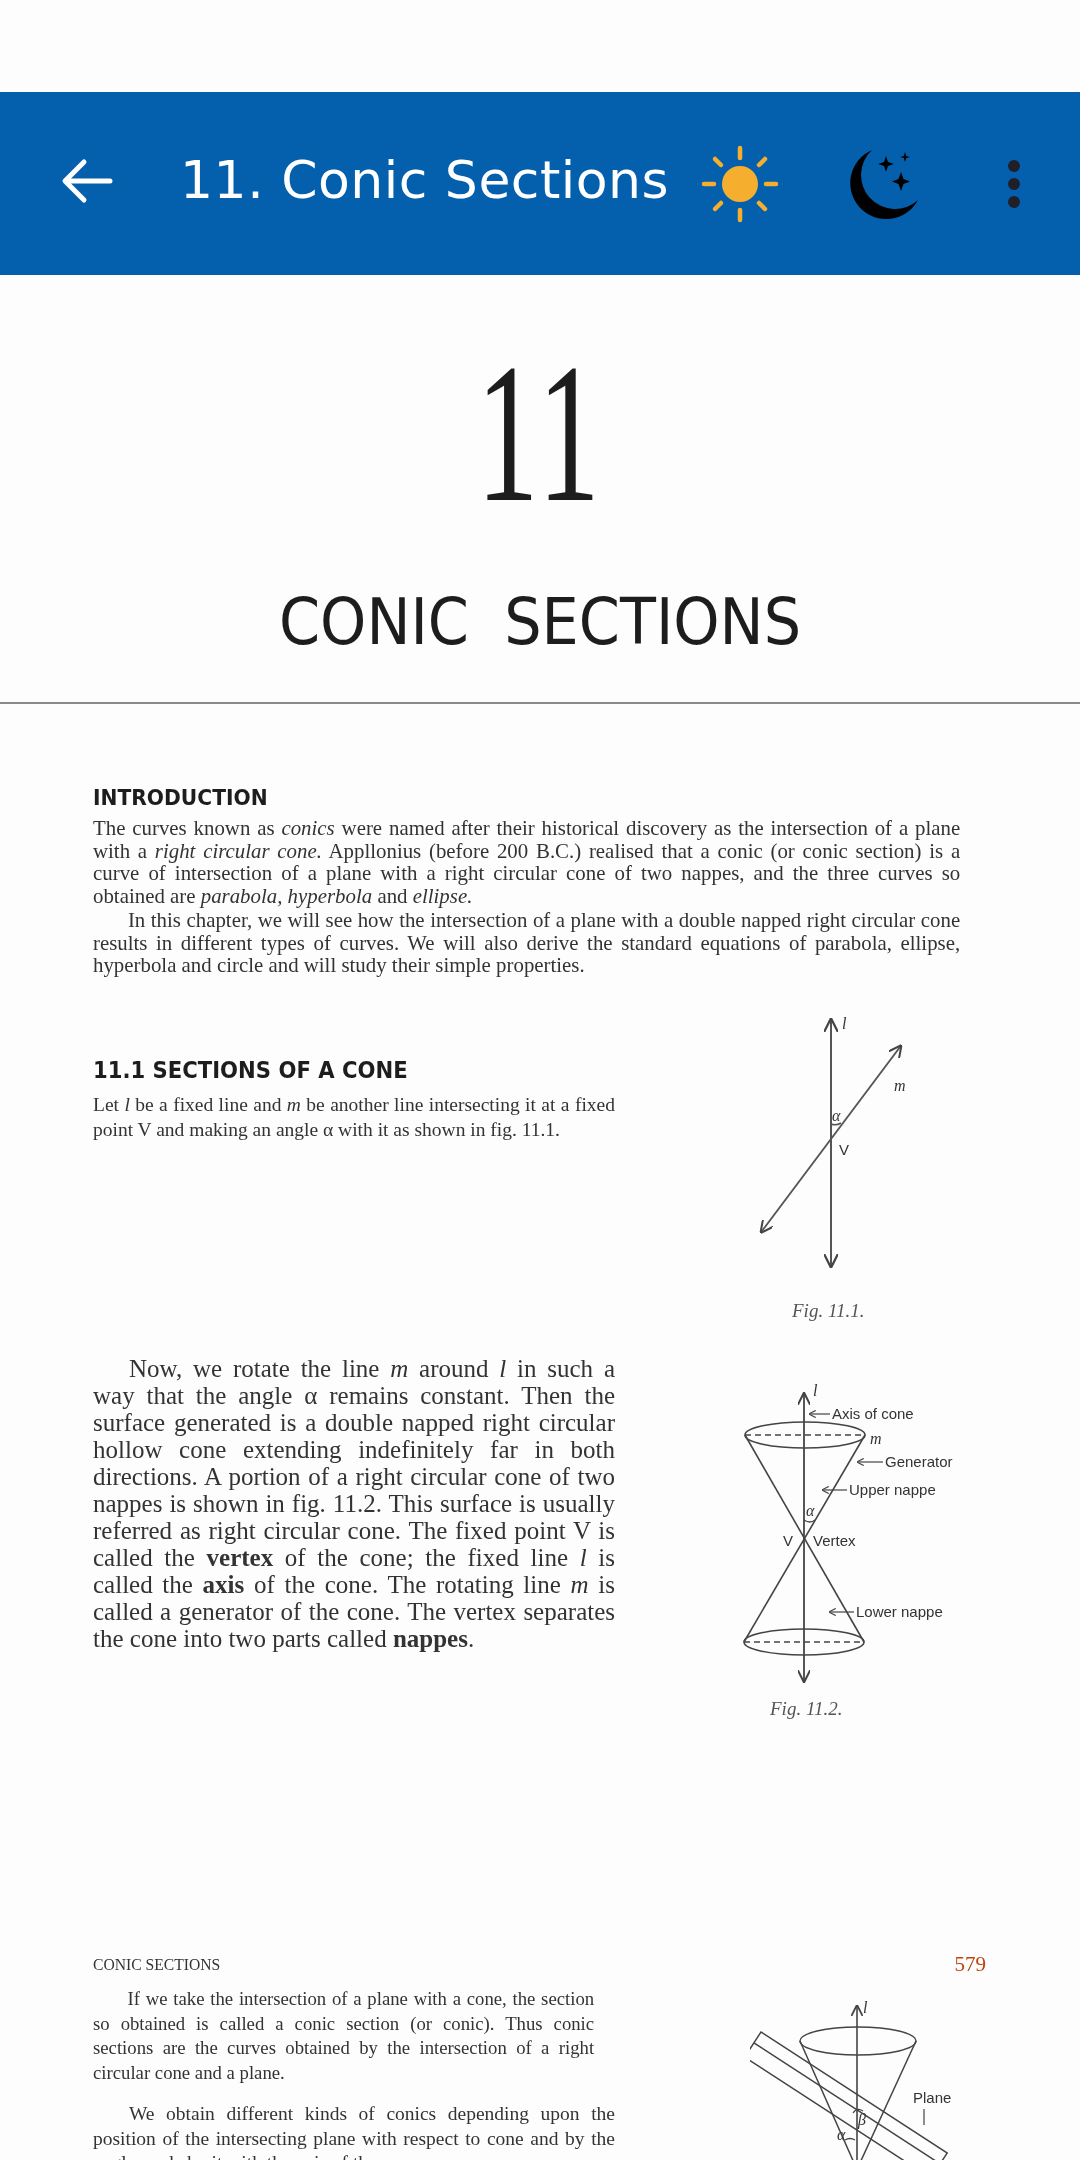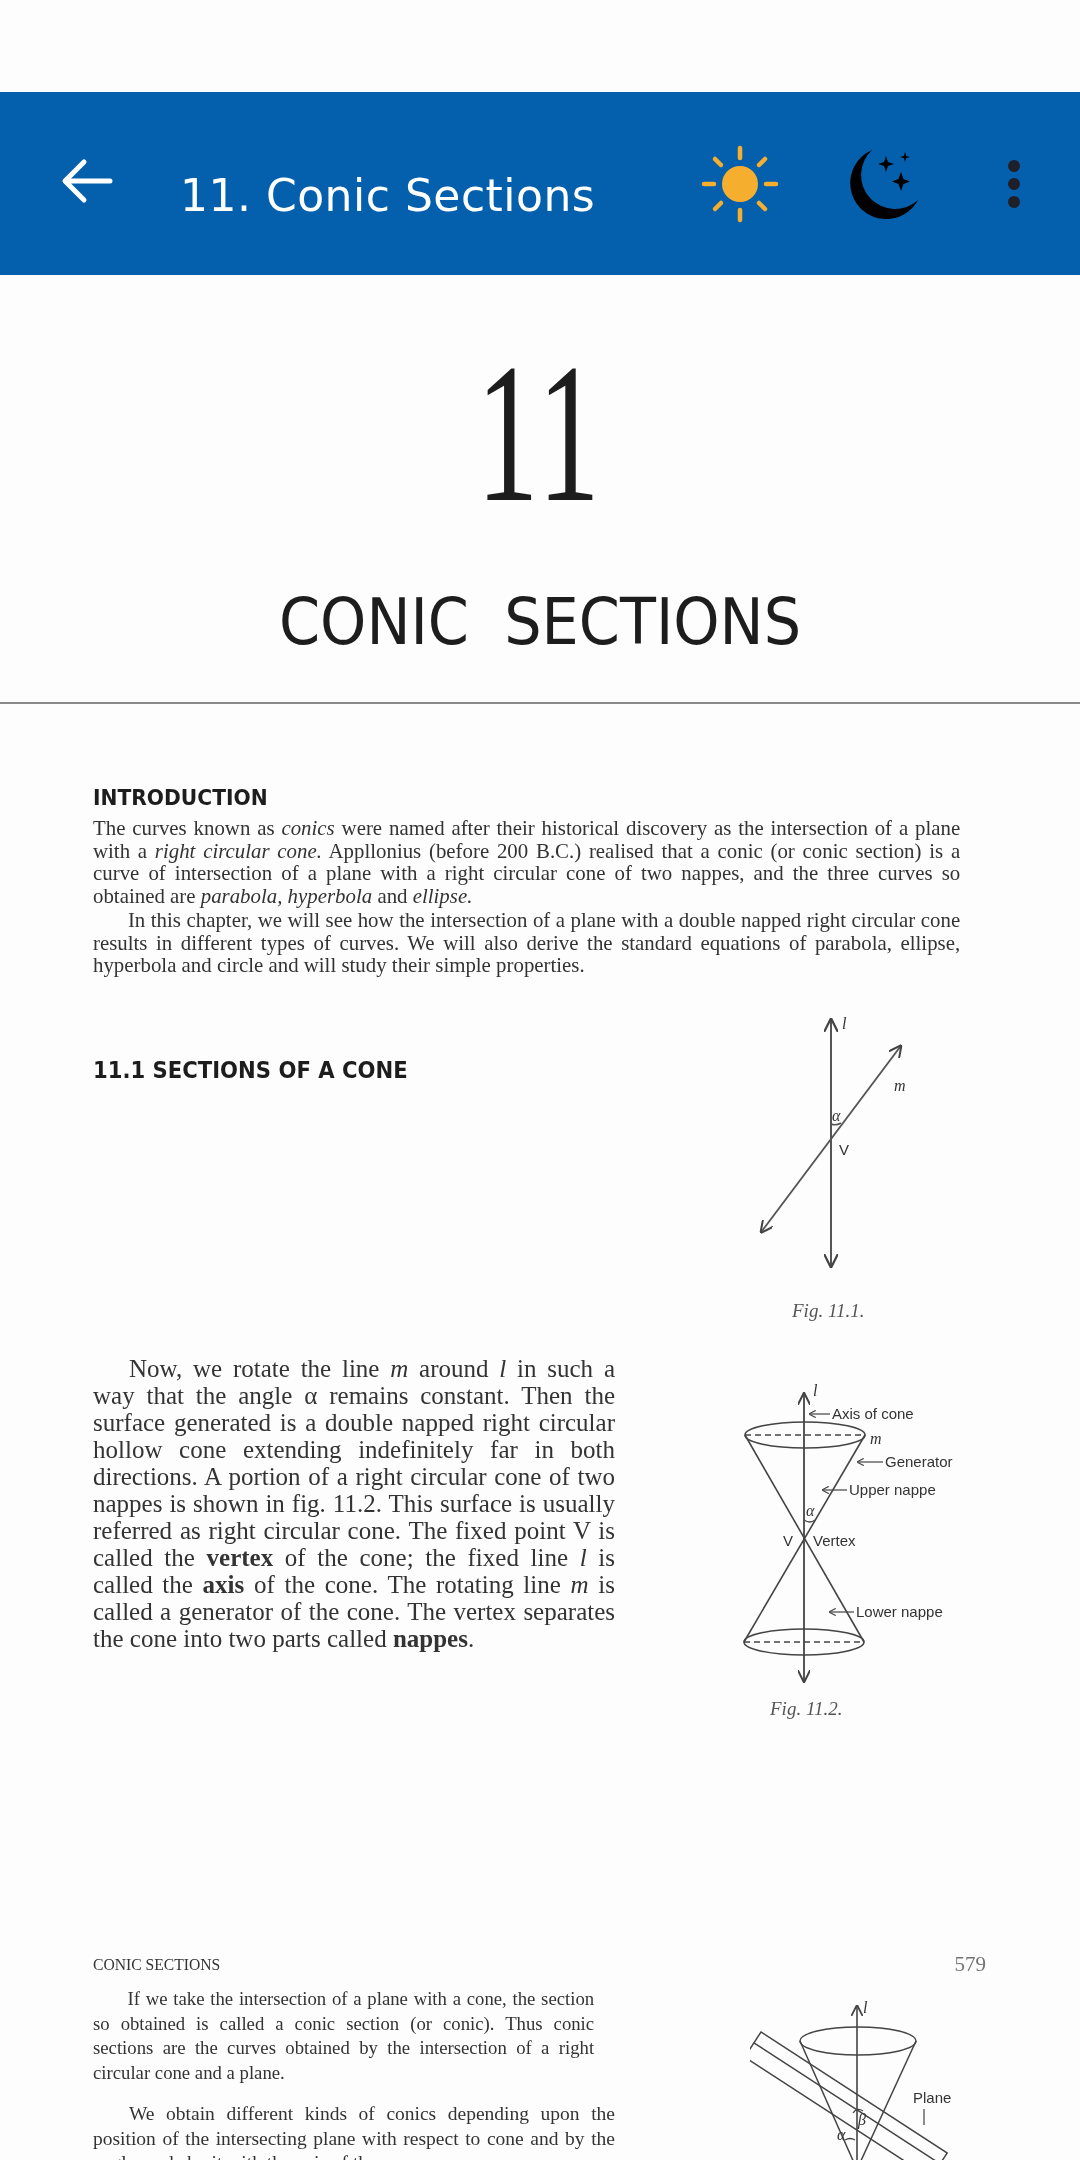--- a/index.html
+++ b/index.html
@@ -3,21 +3,21 @@
 <meta charset="utf-8">
 <style>
   * { box-sizing: border-box; margin: 0; padding: 0; }
   html, body { width: 1080px; height: 2160px; overflow: hidden; background: #fdfdfe; }
   body { position: relative; font-family: "Liberation Serif", serif; color: #2a2a2a; }
 
   .status-bar { position: absolute; left: 0; top: 0; width: 1080px; height: 92px; background: #fdfdfe; }
 
   .app-bar { position: absolute; left: 0; top: 92px; width: 1080px; height: 183px; background: #0460ac; }
   .app-bar .back { position: absolute; left: 52px; top: 54px; width: 70px; height: 70px; display: flex; align-items: center; justify-content: center; cursor: pointer; }
-  .app-bar .title { position: absolute; left: 180px; top: 58px; font-family: "DejaVu Sans", sans-serif; font-size: 44px; color: #ffffff; letter-spacing: 0.5px; margin-top: 20px; }
+  .app-bar .title { position: absolute; left: 180px; top: 58px; font-family: "DejaVu Sans", sans-serif; font-size: 52px; color: #ffffff; letter-spacing: 0.5px; }
   .app-bar .sun { position: absolute; left: 700px; top: 52px; width: 80px; height: 80px; cursor: pointer; }
   .app-bar .moon { position: absolute; left: 842px; top: 50px; width: 84px; height: 84px; cursor: pointer; }
   .app-bar .more { position: absolute; left: 996px; top: 56px; width: 36px; height: 72px; cursor: pointer; display: flex; flex-direction: column; align-items: center; justify-content: center; gap: 6px; }
   .app-bar .more span { width: 12px; height: 12px; border-radius: 50%; background: #1f1f2a; display: block; }
 
   .page { position: absolute; left: 0; top: 275px; width: 1080px; height: 1878px; }
 
   .chapter-num { position: absolute; left: 0; width: 1080px; top: 58px; text-align: center; font-family: "Liberation Serif", serif; font-size: 200px; line-height: 1; color: #1d1d1d; transform: scaleX(0.62); letter-spacing: 6px; }
   .chapter-title { position: absolute; left: 0; width: 1080px; top: 310px; text-align: center; font-family: "DejaVu Sans", sans-serif; font-size: 64px; color: #1d1d1d; word-spacing: 18px; transform: scaleX(0.92); }
   .chapter-rule { position: absolute; left: 0; top: 427px; width: 1080px; height: 2px; background: #8a8a8a; }
@@ -32,21 +32,21 @@
   .sec-p2 { left: 93px; top: 1080px; width: 522px; font-size: 25px; line-height: 27px; text-indent: 36px; }
 
   .fig { position: absolute; }
   .fig1 { left: 740px; top: 740px; width: 180px; height: 310px; }
   .fig2 { left: 720px; top: 1105px; width: 260px; height: 350px; }
   .fig-cap { font-family: "Liberation Serif", serif; font-style: italic; font-size: 19px; fill: #555; }
   .fig-lbl { font-family: "Liberation Sans", sans-serif; font-size: 15px; fill: #333; }
   .fig-it { font-family: "Liberation Serif", serif; font-style: italic; font-size: 16px; fill: #333; }
 
   .runhead { position: absolute; left: 93px; top: 1680px; font-family: "Liberation Serif", serif; font-size: 17px; color: #333; transform: scaleX(0.92); transform-origin: left; }
-  .pagenum { position: absolute; right: 94px; top: 1677px; font-family: "Liberation Serif", serif; font-size: 21px; color: #737373; }
+  .pagenum { position: absolute; right: 94px; top: 1677px; font-family: "Liberation Serif", serif; font-size: 21px; color: #c2410c; }
   .p3-a { left: 93px; top: 1712px; width: 522px; font-size: 19.5px; line-height: 24.5px; text-indent: 36px; transform: scaleX(0.96); transform-origin: left; }
   .p3-b { left: 93px; top: 1827px; width: 522px; font-size: 19.5px; line-height: 24.5px; text-indent: 36px; }
   .fig3 { left: 750px; top: 1710px; width: 230px; height: 200px; }
 </style>
 </head>
 <body>
 
 <div class="status-bar"></div>
 
 <header class="app-bar">
@@ -92,20 +92,21 @@
 <main class="page">
   <div class="chapter-num">11</div>
   <div class="chapter-title">CONIC  SECTIONS</div>
   <div class="chapter-rule"></div>
 
   <div class="h-intro">INTRODUCTION</div>
   <p class="para intro-p1"><span>The curves known as </span><i>conics</i><span> were named after their historical discovery as the intersection of a plane with a  </span><i>right circular cone.</i><span> Appllonius (before 200 B.C.) realised that a conic (or conic section) is a curve of intersection of a plane with a right circular cone of two nappes, and the three curves so obtained are </span><i>parabola, hyperbola</i><span> and </span><i>ellipse.</i></p>
   <p class="para intro-p2">In this chapter, we will see how the intersection of a plane with a double napped right circular cone results in different types of curves. We will also derive the standard equations of parabola, ellipse, hyperbola and circle and will study their simple properties.</p>
 
   <div class="h-sec">11.1 SECTIONS OF A CONE</div>
+  <p class="para sec-p1"><span>Let </span><i>l</i><span> be a fixed line and </span><i>m</i><span> be another line intersecting it at a fixed point V and making an angle α with it as shown in fig. 11.1.</span></p>
   <p class="para sec-p2"><span>Now, we rotate the line </span><i>m</i><span> around </span><i>l</i><span> in such a way that the angle α remains constant. Then the surface generated is a double napped right circular hollow cone extending indefinitely far in both directions. A portion of a right circular cone of two nappes is shown in fig. 11.2. This surface is usually referred as right circular cone. The fixed point V is called the </span><b>vertex</b><span> of the cone; the fixed line </span><i>l</i><span> is called the </span><b>axis</b><span> of the cone. The rotating line </span><i>m</i><span> is called a generator of the cone. The vertex separates the cone into two parts called </span><b>nappes</b><span>.</span></p>
 
   <svg class="fig fig1" viewBox="0 0 180 310">
     <defs>
       <marker id="ah" viewBox="0 0 10 10" refX="8" refY="5" markerWidth="7" markerHeight="7" orient="auto-start-reverse">
         <path d="M0 0 L10 5 L0 10" fill="none" stroke="#444" stroke-width="1.6"></path>
       </marker>
     </defs>
     <line x1="91" y1="6" x2="91" y2="250" stroke="#555" stroke-width="2" marker-start="url(#ah)" marker-end="url(#ah)"></line>
     <line x1="160" y1="32" x2="22" y2="216" stroke="#555" stroke-width="1.8" marker-start="url(#ah)" marker-end="url(#ah)"></line>

